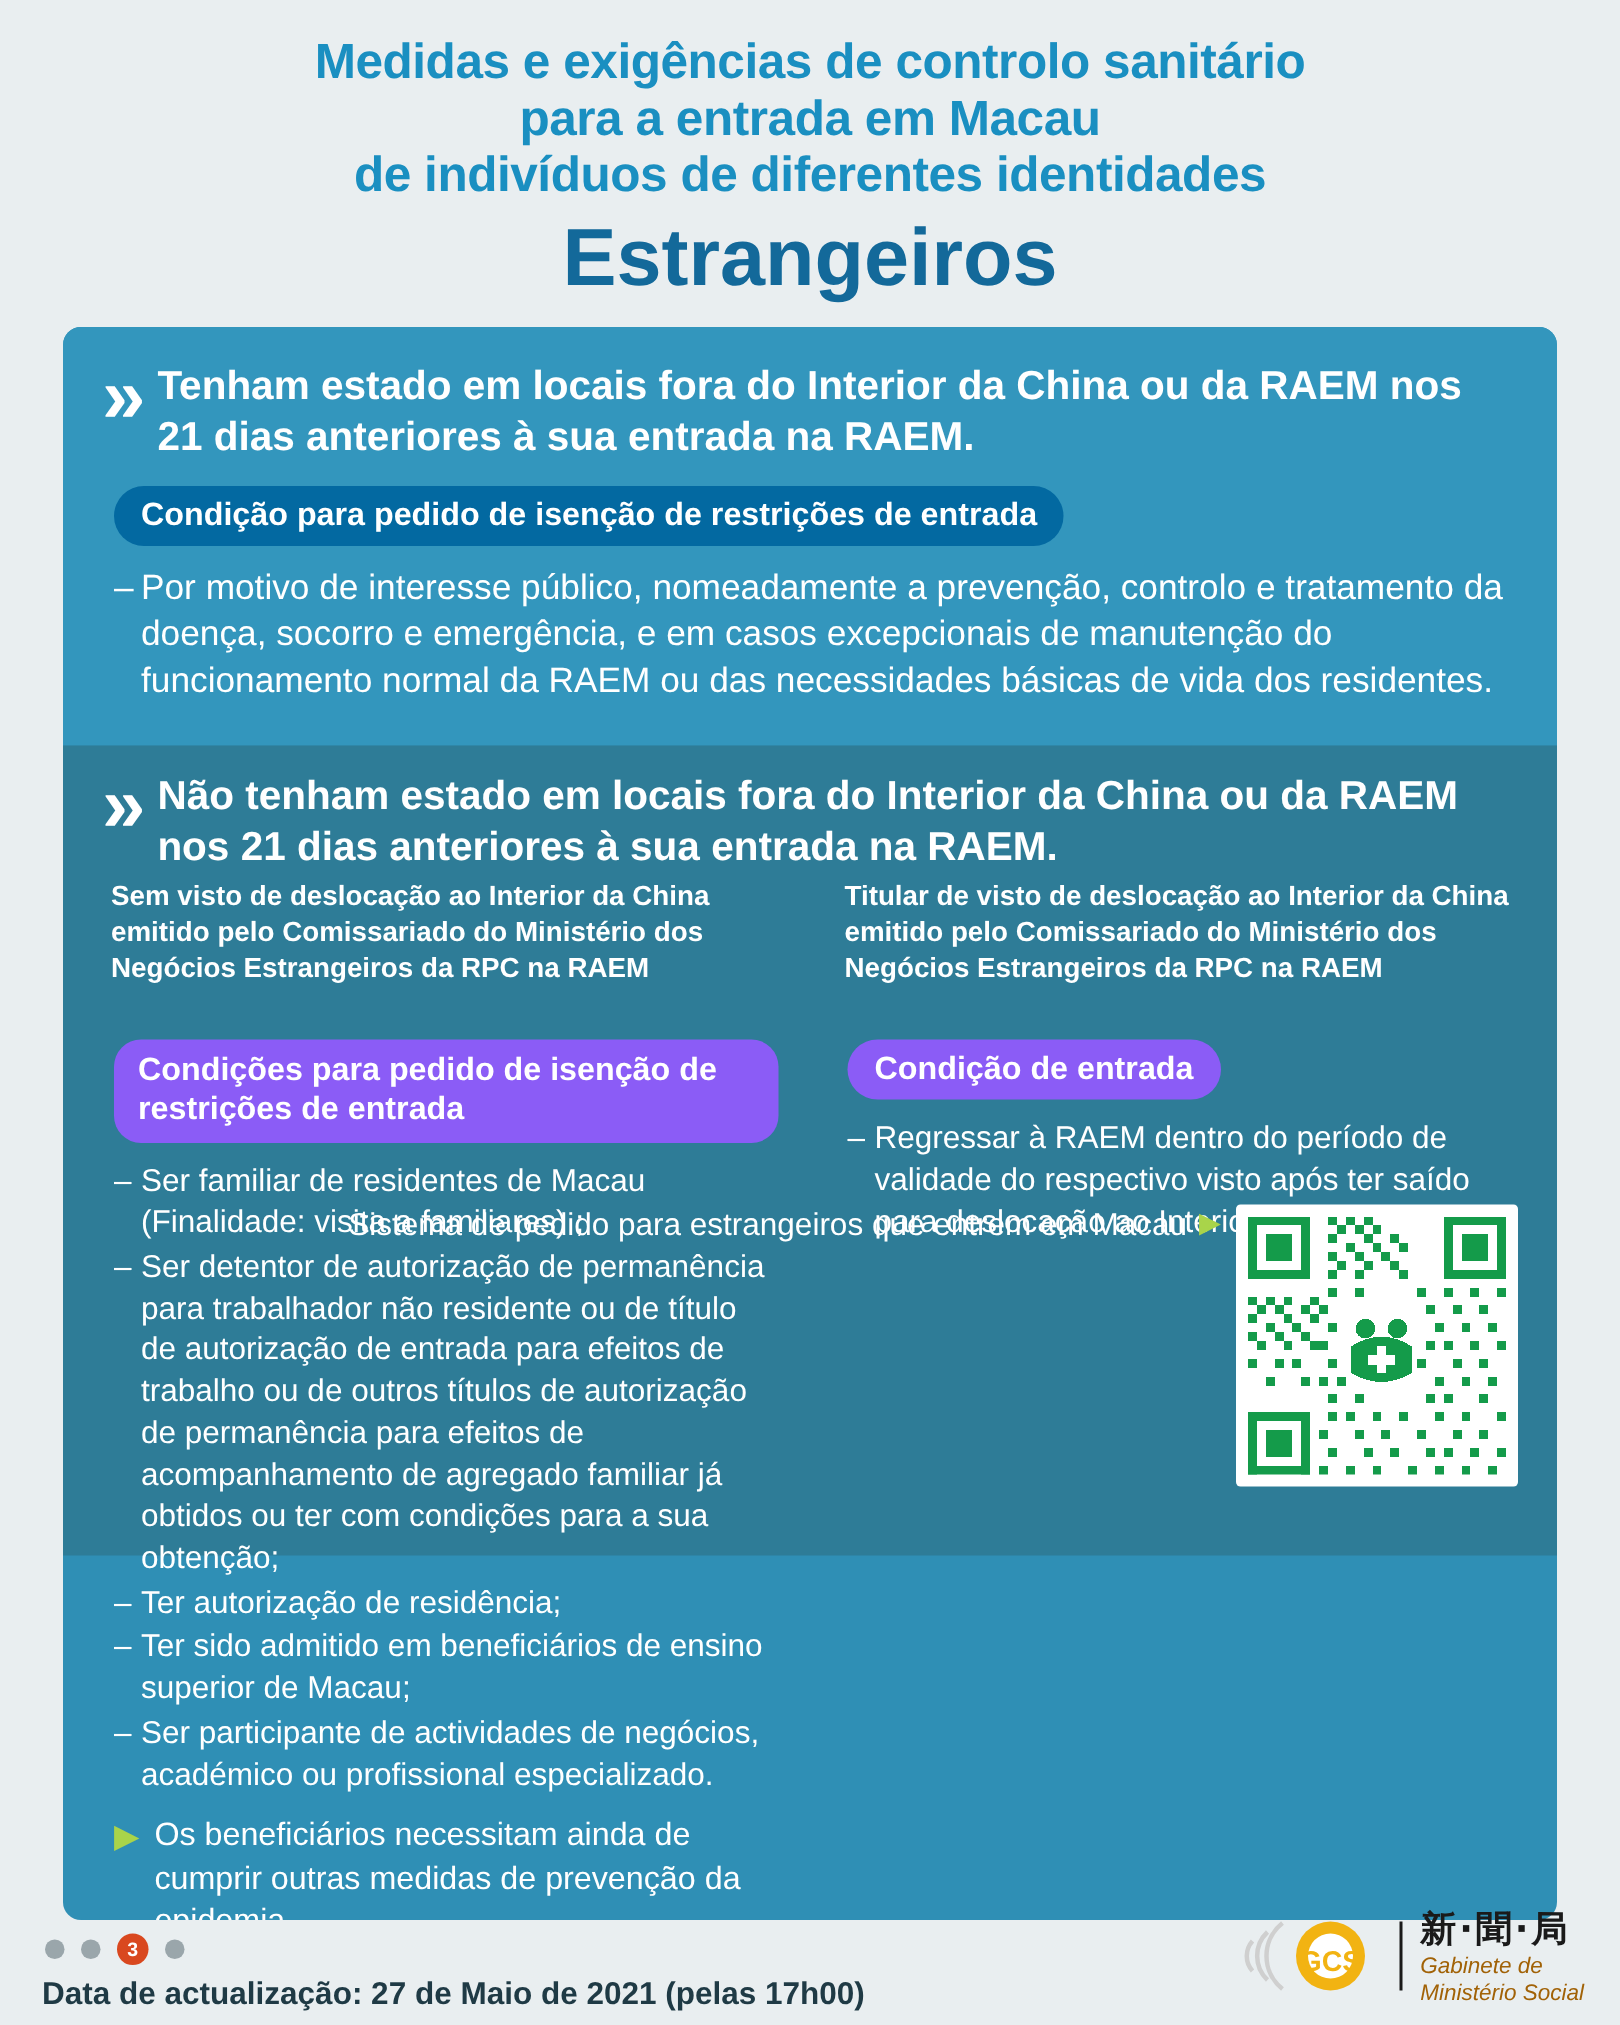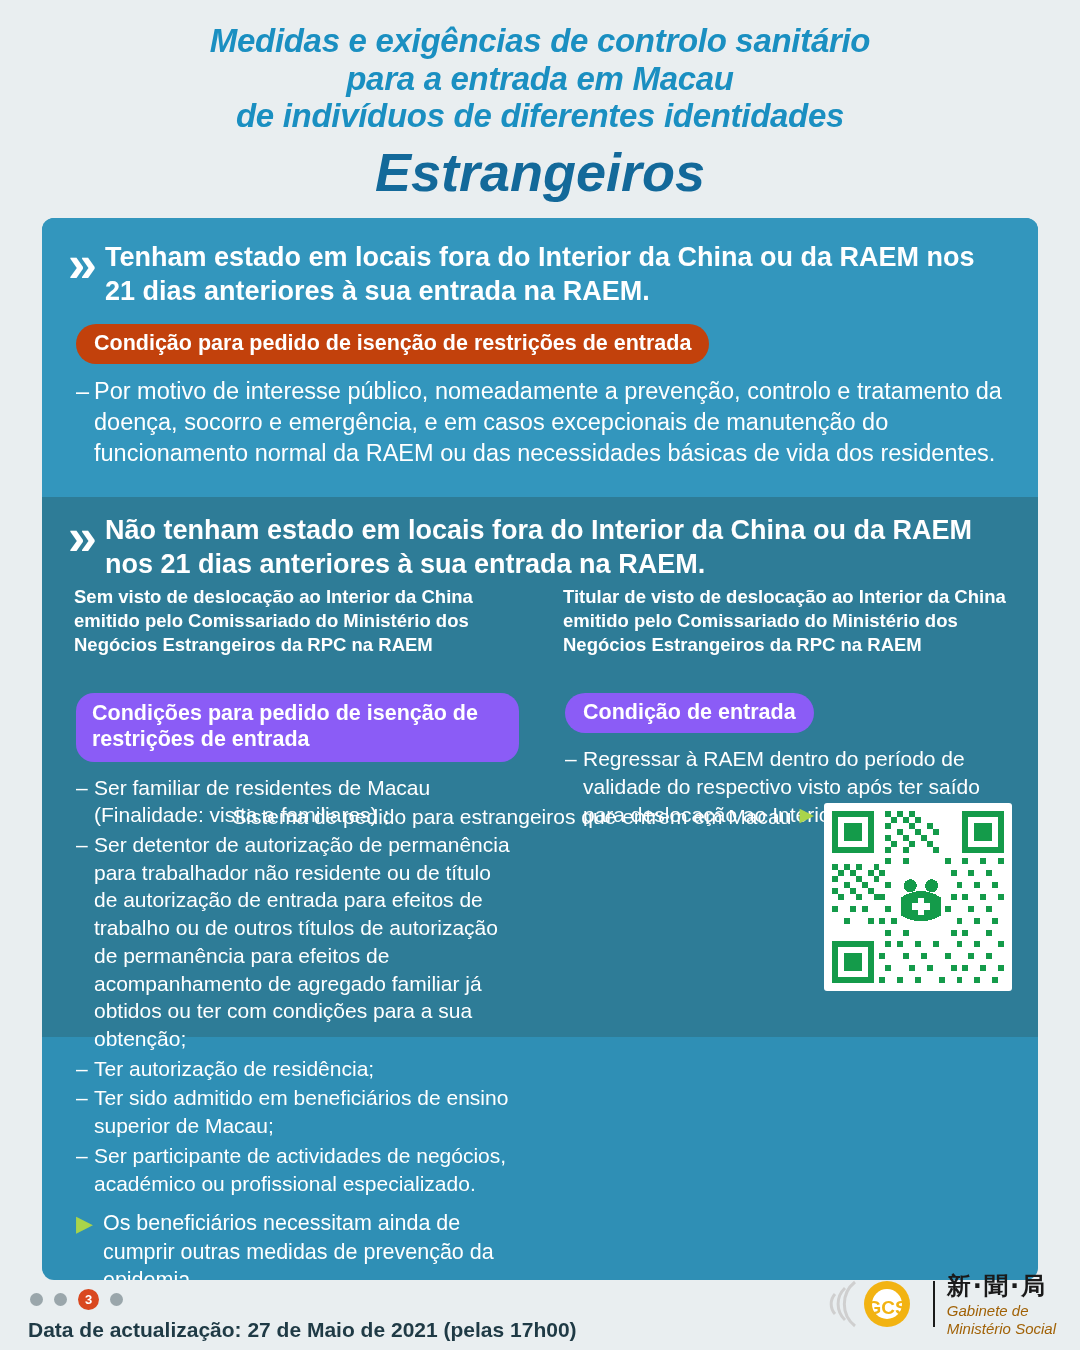--- a/index.html
+++ b/index.html
@@ -7,21 +7,20 @@
     width:1080px;height:1350px;
     background:#e9eef0;
     font-family:"Liberation Sans",sans-serif;
     overflow:hidden;
     position:relative;
   }
   
   .header{
     padding:22px 40px 6px 40px;
     text-align:center;
-    font-style:italic;
   }
   .header h1{
     margin:0;
     color:#1a8fc1;
     font-size:33px;
     line-height:1.14;
     font-weight:bold;
     letter-spacing:-0.3px;
   }
   .header h1 .l2{display:block;}
@@ -69,21 +68,21 @@
   .headrow .txt{
     color:#ffffff;
     font-size:27px;
     font-weight:bold;
     line-height:1.26;
     flex:1;
   }
   
   .pill{
     display:inline-block;
-    background:#c2410c;
+    background:#0369a1;
     color:#ffffff;
     font-size:21.5px;
     font-weight:bold;
     padding:7px 18px 8px 18px;
     border-radius:20px;
     margin:16px 0 12px 8px;
   }
   .pill.light{
     background:#8b5cf6;
     color:#ffffff;

